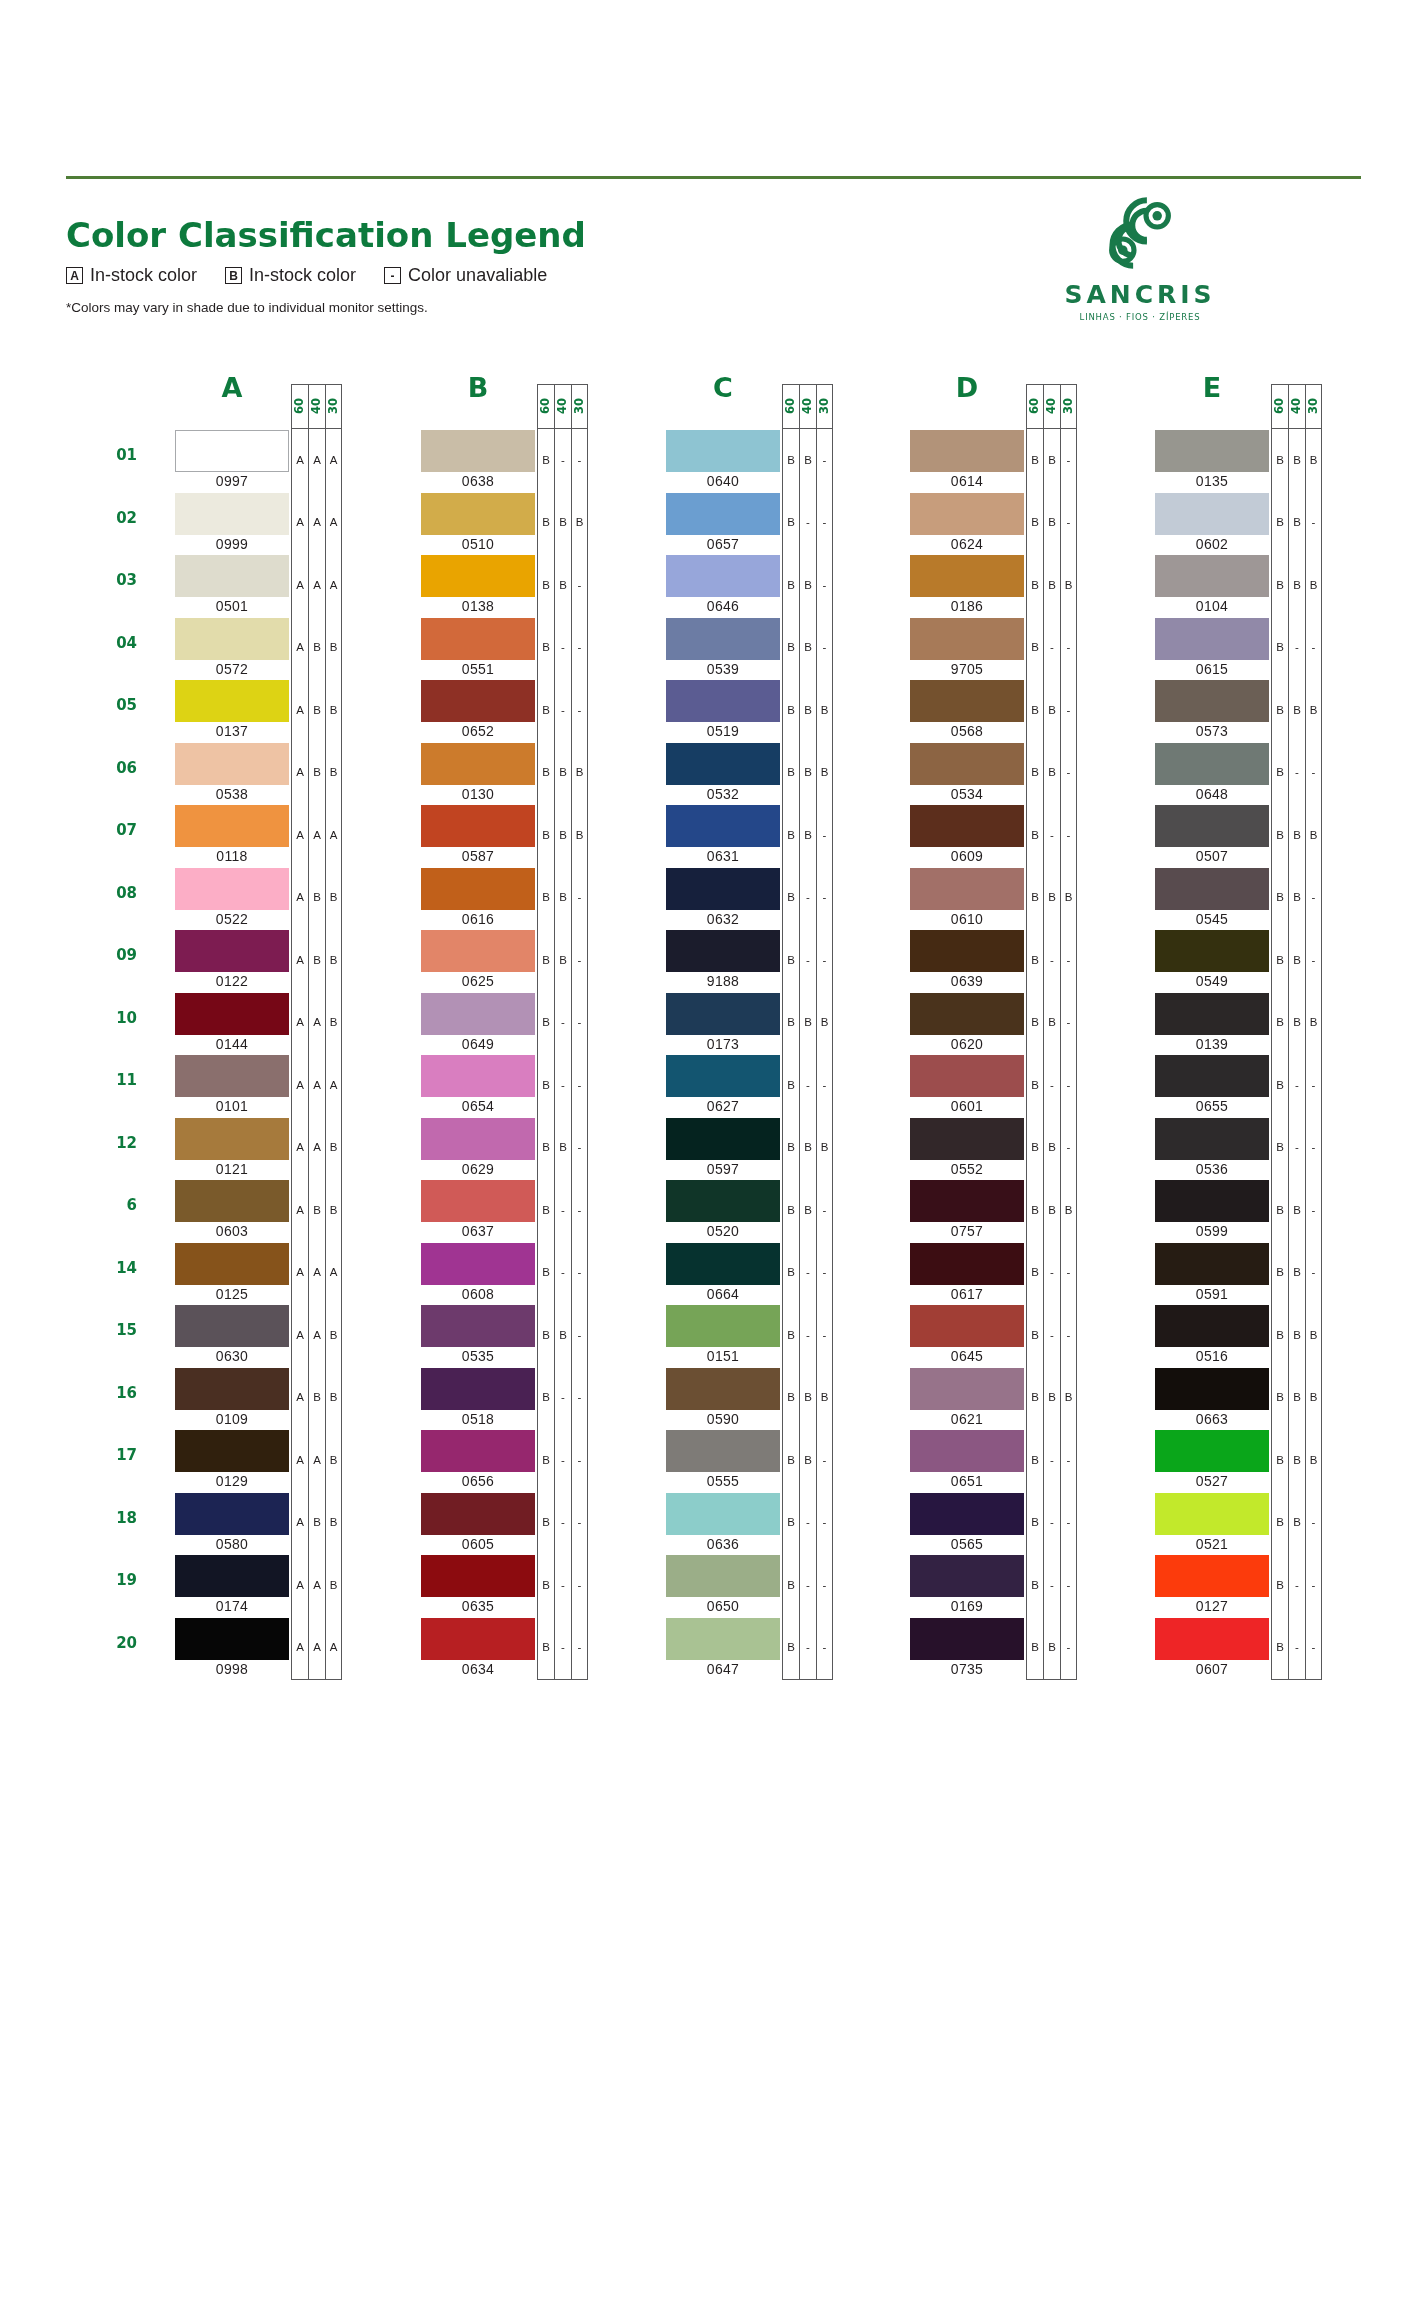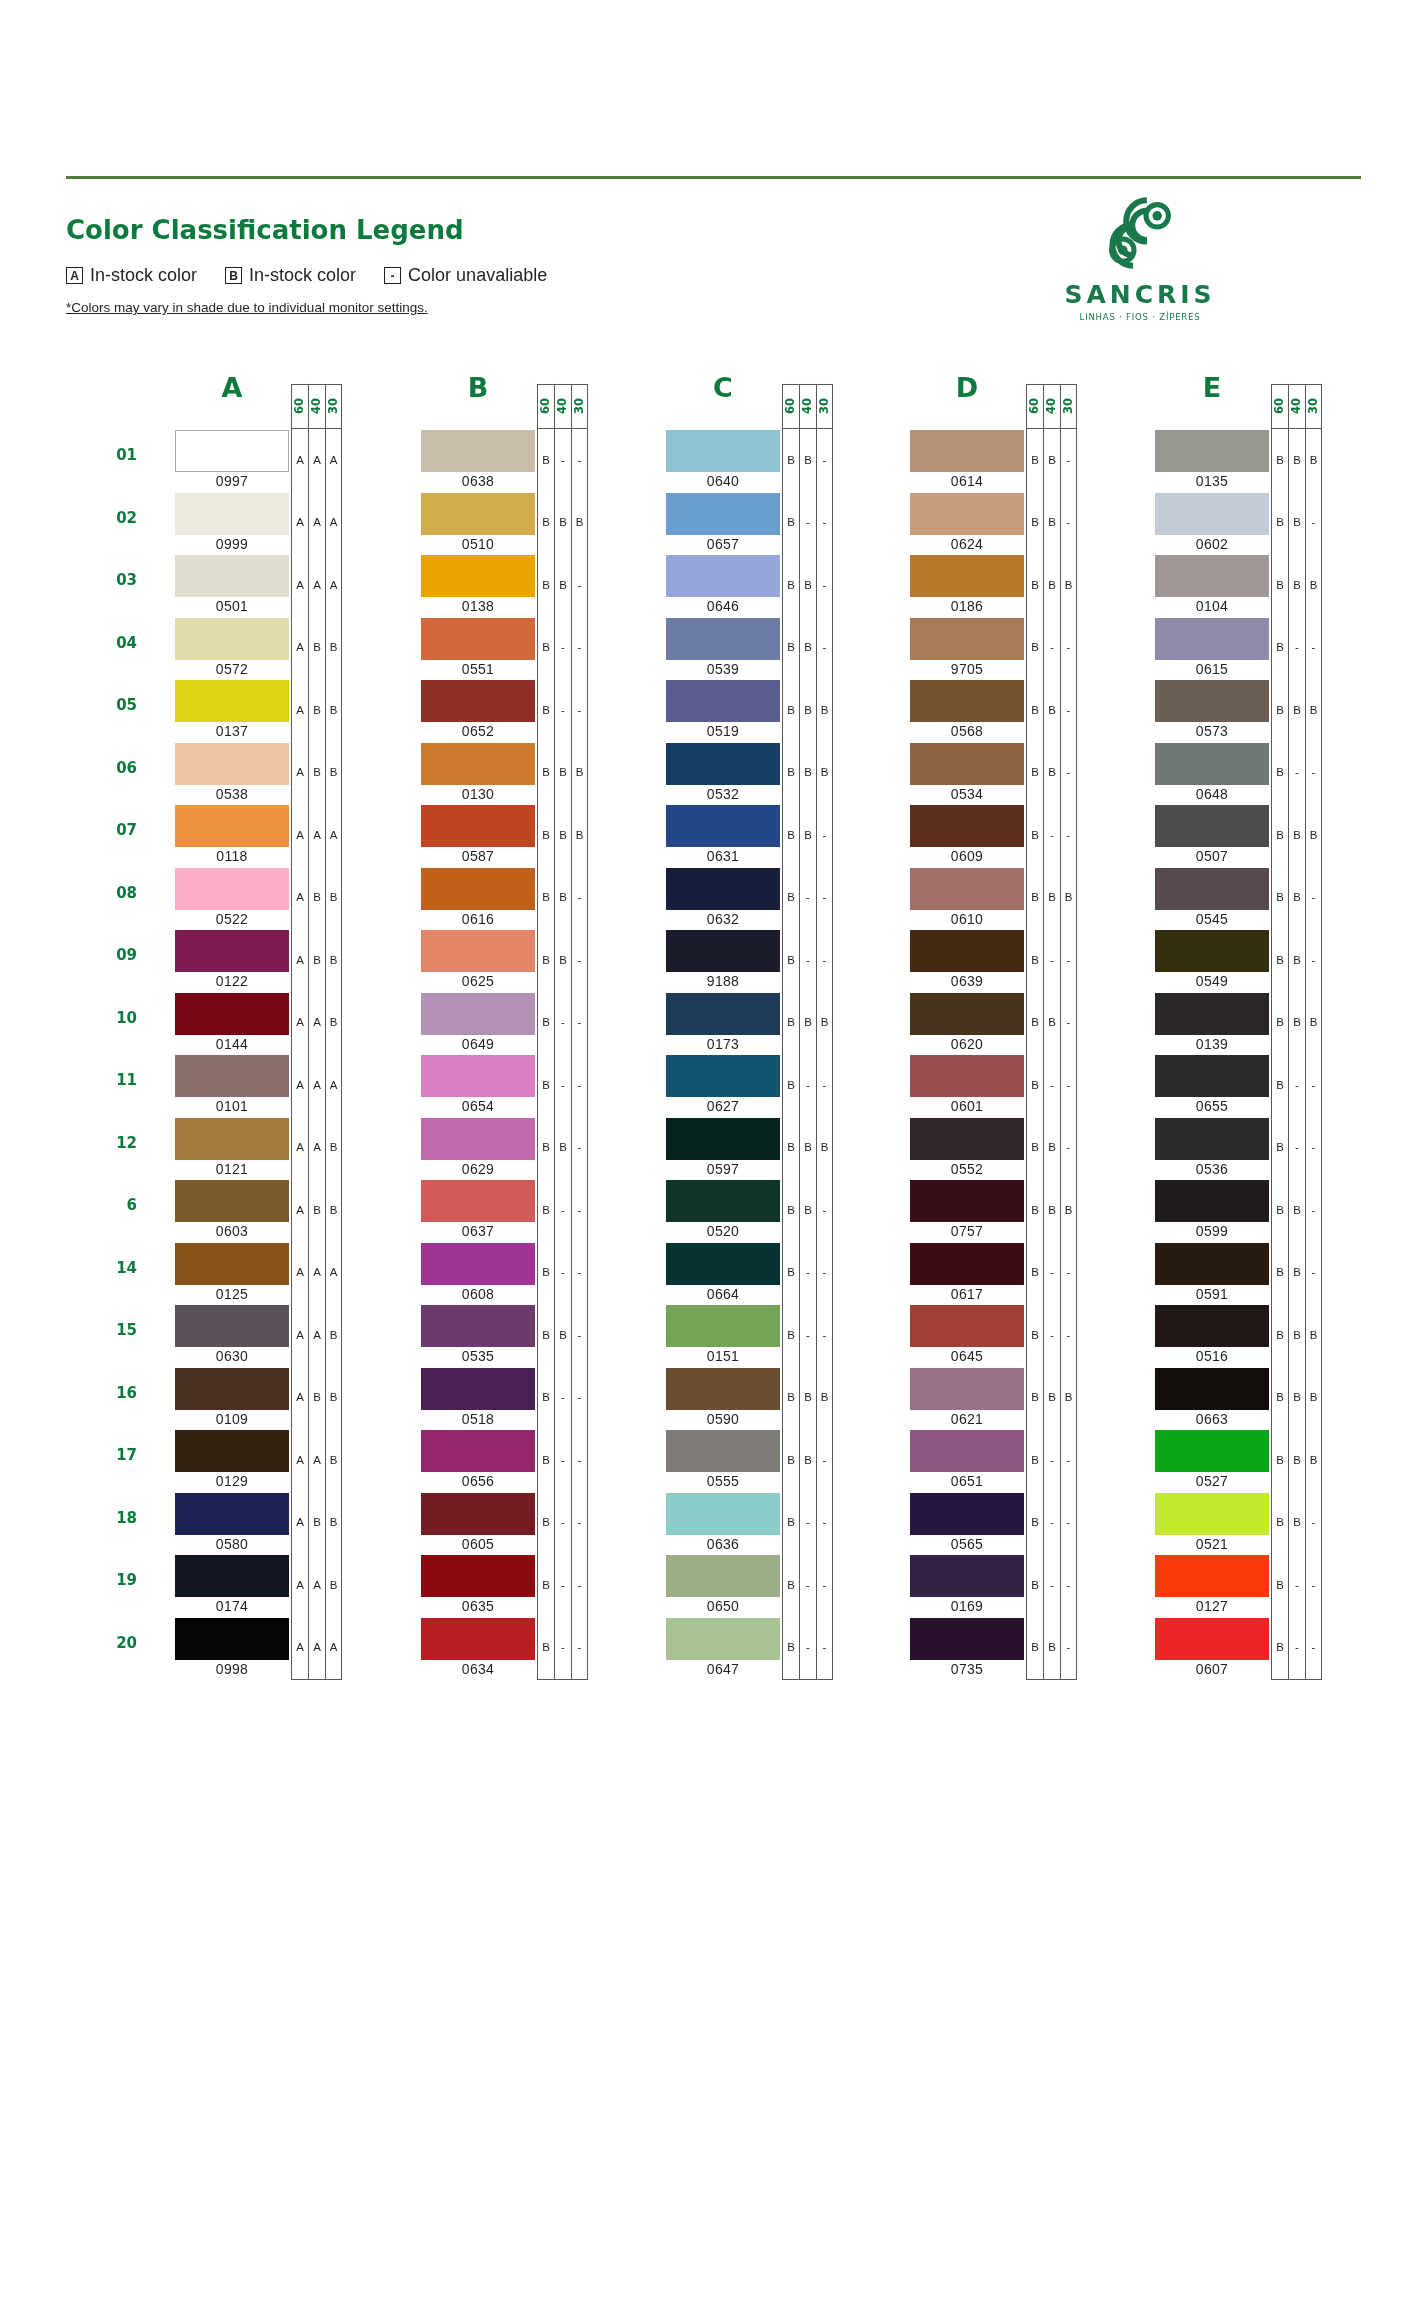--- a/index.html
+++ b/index.html
@@ -22,37 +22,37 @@
     font-size: 46px; font-weight: 700; letter-spacing:-0.5px;
     color:#0d7a3d; line-height:1;
     font-family:"DejaVu Sans", sans-serif;
   }
   #title-rule {
     position:absolute; left:66px; top:176px; width:1295px; height:3px;
     background:#4f7d37;
   }
   #legend-title {
     position:absolute; left:66px; top:215px;
-    font-size:26px; font-weight:700; color:#0d7a3d;
+    font-size:34px; font-weight:700; color:#0d7a3d;
     font-family:"DejaVu Sans", sans-serif;
   }
   #legend-row {
     position:absolute; left:66px; top:265px;
     display:flex; align-items:center; font-size:13px; color:#231f20;
   }
   .legend-item { display:flex; align-items:center; margin-right:28px; }
   .legend-box {
     width:17px; height:17px; border:1.3px solid #231f20;
     display:flex; align-items:center; justify-content:center;
     font-size:12px; font-weight:700; margin-right:7px; line-height:1;
   }
   .legend-label { font-size:18px; }
   #legend-note {
     position:absolute; left:66px; top:300px;
-    font-size:13.5px; color:#231f20;text-decoration:underline;
+    font-size:13.5px; color:#231f20;
   }
 
   
   #logo { position:absolute; left:1040px; top:190px; width:200px; text-align:center; }
   #logo-mark { width:86px; height:86px; margin:0 auto; display:block; }
   #logo-word {
     font-family:"DejaVu Sans", sans-serif;
     font-size:25px; font-weight:700; letter-spacing:4px;
     color:#19794a; margin-top:4px;
   }

